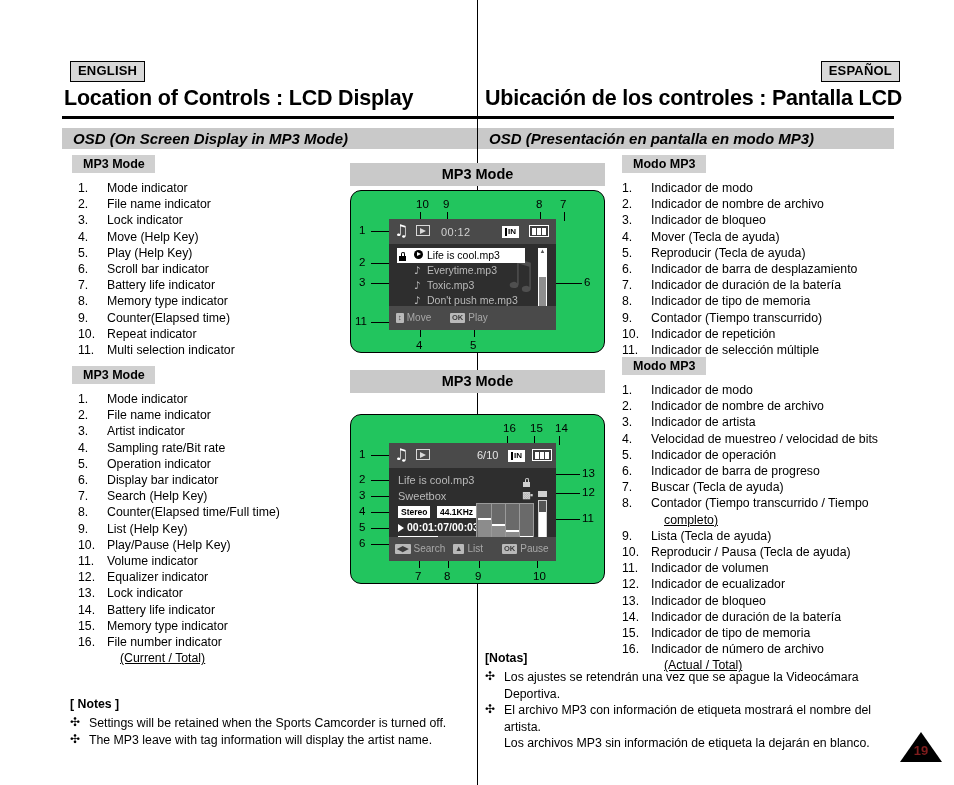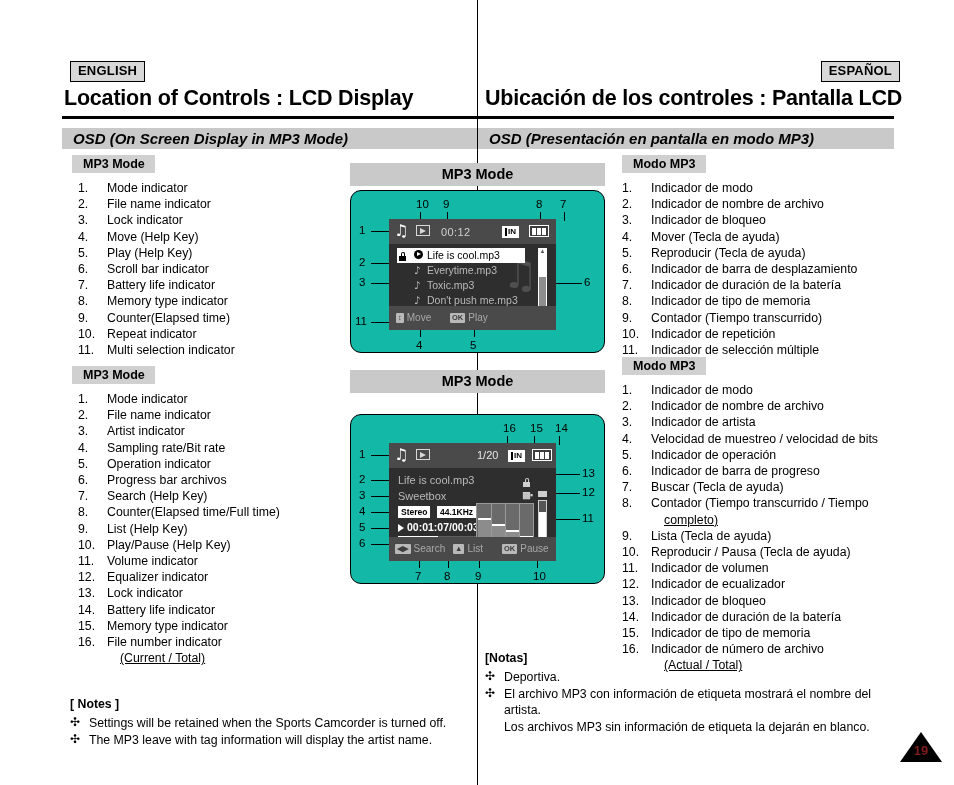--- a/index.html
+++ b/index.html
@@ -127,21 +127,21 @@
   
   .fig { position:absolute; }
   .fig-head {
     background:#c9c9c9;
     height:23px; line-height:23px;
     text-align:center; font-weight:bold; font-size:14.5px;
   }
   .fig-body {
     border:1.6px solid #000;
     border-radius:11px;
-    background:#14b8a6;
+    background:#22c55e;
     position:relative;
   }
   .lcd {
     position:absolute;
     background:#3c3c3c;
     overflow:hidden;
   }
   
   .lcd-top {
     position:absolute; left:0; top:0; right:0; height:25px;
@@ -289,21 +289,21 @@
       <li><span class="num">9.</span><span>Counter(Elapsed time)</span></li>
       <li><span class="num">10.</span><span>Repeat indicator</span></li>
       <li><span class="num">11.</span><span>Multi selection indicator</span></li>
     </ol>
   <ol class="items" id="list-en-2">
       <li><span class="num">1.</span><span>Mode indicator</span></li>
       <li><span class="num">2.</span><span>File name indicator</span></li>
       <li><span class="num">3.</span><span>Artist indicator</span></li>
       <li><span class="num">4.</span><span>Sampling rate/Bit rate</span></li>
       <li><span class="num">5.</span><span>Operation indicator</span></li>
-      <li><span class="num">6.</span><span>Progress bar archivos</span></li>
+      <li><span class="num">6.</span><span>Display bar indicator</span></li>
       <li><span class="num">7.</span><span>Search (Help Key)</span></li>
       <li><span class="num">8.</span><span>Counter(Elapsed time/Full time)</span></li>
       <li><span class="num">9.</span><span>List (Help Key)</span></li>
       <li><span class="num">10.</span><span>Play/Pause (Help Key)</span></li>
       <li><span class="num">11.</span><span>Volume indicator</span></li>
       <li><span class="num">12.</span><span>Equalizer indicator</span></li>
       <li><span class="num">13.</span><span>Lock indicator</span></li>
       <li><span class="num">14.</span><span>Battery life indicator</span></li>
       <li><span class="num">15.</span><span>Memory type indicator</span></li>
       <li><span class="num">16.</span><span>File number indicator</span></li>
@@ -468,21 +468,21 @@
       <div class="lbl" style="left:182px; top:155px;">10</div>
       <div class="ln v" style="left:68px;  top:142px; height:11px;"></div>
       <div class="ln v" style="left:97px;  top:142px; height:11px;"></div>
       <div class="ln v" style="left:128px; top:142px; height:11px;"></div>
       <div class="ln v" style="left:186px; top:142px; height:11px;"></div>
 
       <div class="lcd" style="left:38px; top:28px; width:167px; height:118px;">
         <div class="lcd-top">
           <div class="ic-note" style="left:5px; top:4px;">♫</div>
           <div class="ic-rpt" style="left:27px; top:6px;"></div>
-          <div class="fnum" style="left:88px; top:6px;">1/20</div>
+          <div class="fnum" style="left:88px; top:6px;">6/10</div>
           <div class="ic-mem" style="left:119px; top:7px;"><span class="bar"></span><span>IN</span></div>
           <div class="ic-batt" style="left:143px; top:6px;">
               <i></i>
               <i></i>
               <i></i>
             </div>
         </div>
 
         <div class="lcd-mid" style="top:25px; bottom:24px;">
           <div class="tline" style="left:9px; top:6px;">Life is cool.mp3</div>
@@ -539,21 +539,21 @@
   </div>
 
   <div class="notes" id="notes-en">
     <div class="nhead">[ Notes ]</div>
     <div class="nitem"><span class="bullet">✣</span><span>Settings will be retained when the Sports Camcorder is turned off.</span></div>
     <div class="nitem"><span class="bullet">✣</span><span>The MP3 leave with tag information will display the artist name.</span></div>
   </div>
 
   <div class="notes" id="notes-es">
     <div class="nhead">[Notas]</div>
-    <div class="nitem"><span class="bullet">✣</span></div>
+    <div class="nitem"><span class="bullet">✣</span><span>Los ajustes se retendrán una vez que se apague la Videocámara</span></div>
     <div class="nsub">Deportiva.</div>
     <div class="nitem"><span class="bullet">✣</span><span>El archivo MP3 con información de etiqueta mostrará el nombre del</span></div>
     <div class="nsub">artista.</div>
     <div class="nsub">Los archivos MP3 sin información de etiqueta la dejarán en blanco.</div>
   </div>
 
   <div id="page-badge">
     <div class="tri"></div>
     <div class="pg">19</div>
   </div>

